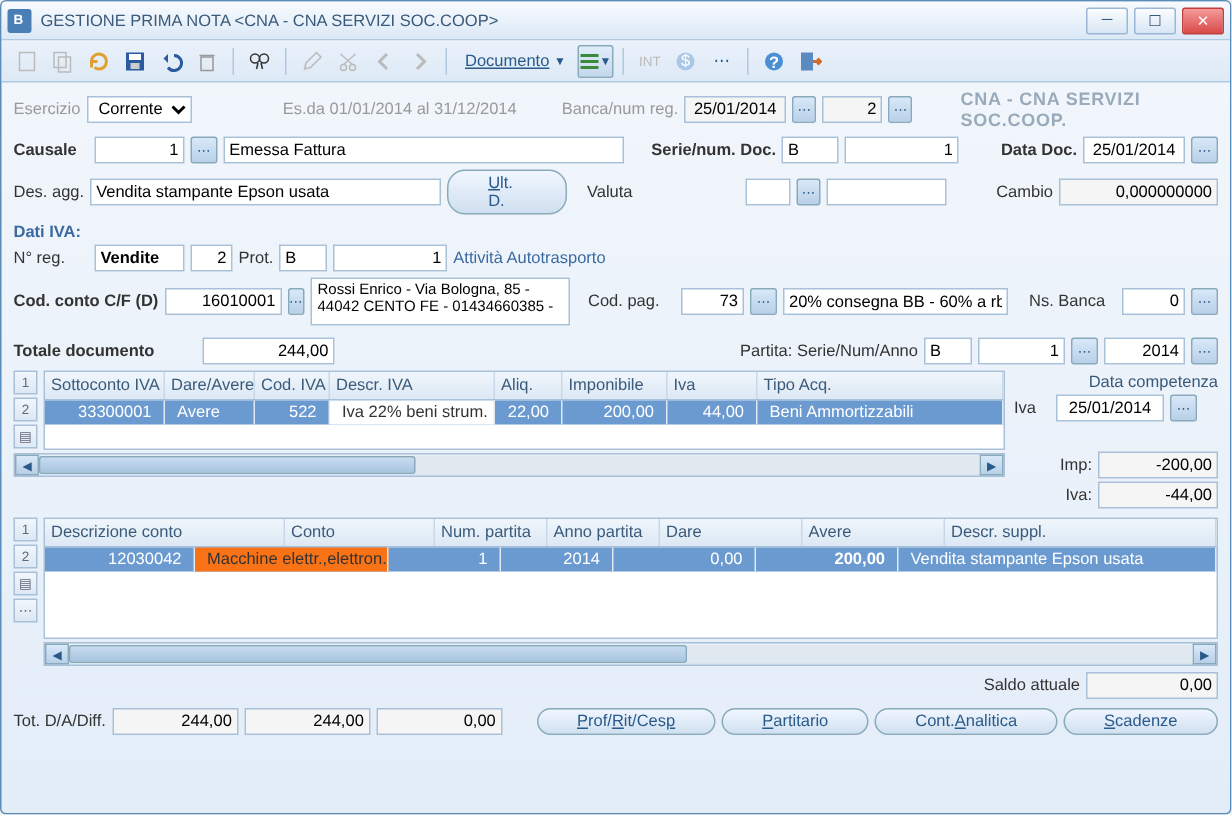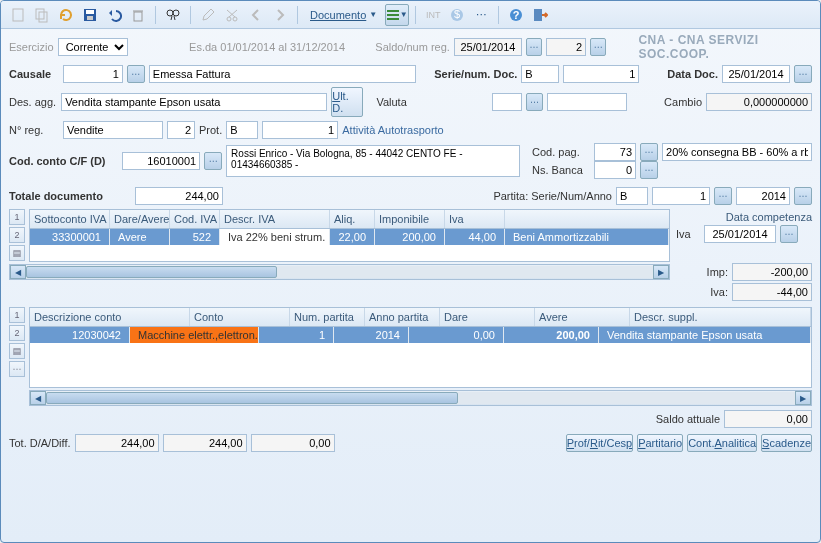--- a/index.html
+++ b/index.html
@@ -22,21 +22,21 @@
 .content { flex: 1; padding: 4px 8px; overflow: hidden; display: flex; flex-direction: column; }
 .row { display: flex; align-items: center; gap: 4px; margin-bottom: 4px; }
 .lbl { color: #333; white-space: nowrap; }
 .lbl.dim { color: #999; }
 .lbl.bold { font-weight: bold; }
 .company { color: #9ab; font-weight: bold; font-size: 12px; letter-spacing: 0.5px; margin-left: 24px; }
 input, select { border: 1px solid #a8c0d8; background: #fff; padding: 1px 3px; height: 18px; font-size: 11px; }
 input.ra { text-align: right; }
 input.ro { background: #f5f5f5; }
 .minibtn { width: 18px; height: 18px; background: linear-gradient(#d8e8f8,#b8d0e8); border: 1px solid #8ab; border-radius: 2px; display: flex; align-items: center; justify-content: center; cursor: pointer; color: #2a5a8a; font-size: 9px; }
-.btn { padding: 2px 0; background: linear-gradient(#f0f6ff,#d0e0f0); border: 1px solid #8ab; border-radius: 2px; cursor: pointer; color: #2a5a8a; }
+.btn { padding: 2px 26px; background: linear-gradient(#f0f6ff,#d0e0f0); border: 1px solid #8ab; border-radius: 12px; cursor: pointer; color: #2a5a8a; }
 .btn .u { text-decoration: underline; }
 .section-label { color: #3a6aa0; font-weight: bold; margin: 2px 0; }
 .grid { border: 1px solid #a8c0d8; background: #fff; }
 .grid-head { display: flex; background: linear-gradient(#f0f6fc,#dce8f4); border-bottom: 1px solid #a8c0d8; }
 .grid-head .gh { padding: 3px 4px; border-right: 1px solid #c8d8e8; color: #3a5a7a; overflow: hidden; white-space: nowrap; }
 .grid-body { min-height: 30px; }
 .grid-row { display: flex; }
 .grid-row.sel { background: #6a9ad0; color: #fff; }
 .grid-row .gc { padding: 2px 8px; border-right: 1px solid #e0e8f0; overflow: hidden; white-space: nowrap; height: 16px; }
 .grid-wrap { display: flex; }
@@ -48,20 +48,29 @@
 .sidebtn-col { width: 18px; display: flex; flex-direction: column; gap: 2px; margin-right: 2px; }
 .sidebtn { width: 16px; height: 16px; background: linear-gradient(#f0f6fc,#dce8f4); border: 1px solid #a8c0d8; display: flex; align-items: center; justify-content: center; font-size: 9px; color: #667; cursor: pointer; }
 .small-icon-btn { width: 24px; height: 22px; display:flex; align-items:center; justify-content:center; border:1px solid #8ab; border-radius:2px; background:linear-gradient(#e0edfa,#c4d8ec); cursor:pointer; }
 .small-icon-btn .bars { width:12px; height:10px; background: repeating-linear-gradient(#3a8a3a,#3a8a3a 2px,transparent 2px,transparent 4px);} 
 </style>
 </head>
 <body>
 
 <div class="window">
 
+  <div class="titlebar">
+    <div class="appicon"></div>
+    <div class="title">GESTIONE PRIMA NOTA &lt;CNA - CNA SERVIZI SOC.COOP&gt;</div>
+    <div class="winbtns">
+      <div class="winbtn">─</div>
+      <div class="winbtn">☐</div>
+      <div class="winbtn close">✕</div>
+    </div>
+  </div>
 
   <div class="toolbar">
     <div class="tbtn">
         <svg viewBox="0 0 16 16">
           <rect x="3" y="2" width="10" height="12" fill="none" stroke="#bbb"></rect>
         </svg>
       </div>
     <div class="tbtn">
         <svg viewBox="0 0 16 16">
           <rect x="2" y="2" width="8" height="10" fill="none" stroke="#bbb"></rect>
@@ -164,21 +173,21 @@
   </div>
 
   <div class="content">
 
     <div class="row">
       <span class="lbl dim">Esercizio</span>
       <select style="width:70px"><option>Corrente</option></select>
       <span style="width:60px"></span>
       <span class="lbl dim">Es.da 01/01/2014 al 31/12/2014</span>
       <span style="width:25px"></span>
-      <span class="lbl dim">Saldo/num reg.</span>
+      <span class="lbl dim">Banca/num reg.</span>
       <input class="ro" style="width: 68px; text-align: center;" value="25/01/2014">
       <div class="minibtn">⋯</div>
       <input class="ra ro" style="width: 40px;" value="2">
       <div class="minibtn">⋯</div>
       <span style="flex:1"></span>
       <span class="company">CNA - CNA SERVIZI SOC.COOP.</span>
     </div>
 
     <div class="row">
       <span class="lbl bold" style="width:50px">Causale</span>
@@ -203,35 +212,36 @@
       <span class="lbl">Valuta</span>
       <span style="width:80px"></span>
       <input class="ra" style="width: 30px;">
       <div class="minibtn">⋯</div>
       <input style="width: 80px;">
       <span style="width:30px"></span>
       <span class="lbl">Cambio</span>
       <input class="ra ro" style="width: 106px;" value="0,000000000">
     </div>
 
+    <div class="section-label">Dati IVA:</div>
     <div class="row">
       <span class="lbl" style="width:50px">N° reg.</span>
-      <input style="width: 100px;" value="Vendite">
+      <input style="width: 60px; font-weight: bold;" value="Vendite">
       <input class="ra" style="width: 28px;" value="2">
       <span class="lbl">Prot.</span>
       <input style="width: 32px;" value="B">
       <input class="ra" style="width: 76px;" value="1">
       <span class="lbl" style="color:#3a6aa0">Attività Autotrasporto</span>
     </div>
     <div class="row">
       <span class="lbl bold" style="width:110px">Cod. conto C/F  (D)</span>
       <input class="ra" style="width: 78px;" value="16010001">
       <div class="minibtn">⋯</div>
       <div style="border:1px solid #a8c0d8;background:#fff;padding:2px 4px;width:296px;height:32px;font-size:10px">Rossi Enrico  - Via Bologna, 85 - 44042 CENTO FE - 01434660385 -</div>
-      <div style="display:flex;flex-direction:column;gap:0;margin-left:8px">
+      <div style="display:flex;gap:14px;margin-left:8px">
         <div class="row" style="margin:0">
           <span class="lbl" style="width:58px">Cod. pag.</span>
           <input class="ra" style="width: 42px; padding-left: 24px;" value="73">
           <div class="minibtn">⋯</div>
           <input style="width: 150px;" value="20% consegna BB - 60% a rb a">
         </div>
         <div class="row" style="margin:0">
           <span class="lbl" style="width:58px">Ns. Banca</span>
           <input class="ra" style="width: 42px;" value="0">
           <div class="minibtn">⋯</div>
@@ -263,20 +273,21 @@
           <div class="grid-main">
             <div class="grid">
               <div class="grid-head">
                 <div class="gh" style="width:80px">Sottoconto IVA</div>
                 <div class="gh" style="width:60px">Dare/Avere</div>
                 <div class="gh" style="width:50px">Cod. IVA</div>
                 <div class="gh" style="width:110px">Descr. IVA</div>
                 <div class="gh" style="width:45px">Aliq.</div>
                 <div class="gh" style="width:70px">Imponibile</div>
                 <div class="gh" style="width:60px">Iva</div>
+                <div class="gh" style="flex:1">Tipo Acq.</div>
               </div>
               <div class="grid-body">
                 <div class="grid-row sel">
                   <div class="gc" style="width:80px;text-align:right">33300001</div>
                   <div class="gc" style="width:60px">Avere</div>
                   <div class="gc" style="width:50px;text-align:right">522</div>
                   <div class="gc" style="width:110px;background:#fff;color:#333">Iva 22% beni strum.</div>
                   <div class="gc" style="width:45px;text-align:right">22,00</div>
                   <div class="gc" style="width:70px;text-align:right">200,00</div>
                   <div class="gc" style="width:60px;text-align:right">44,00</div>

